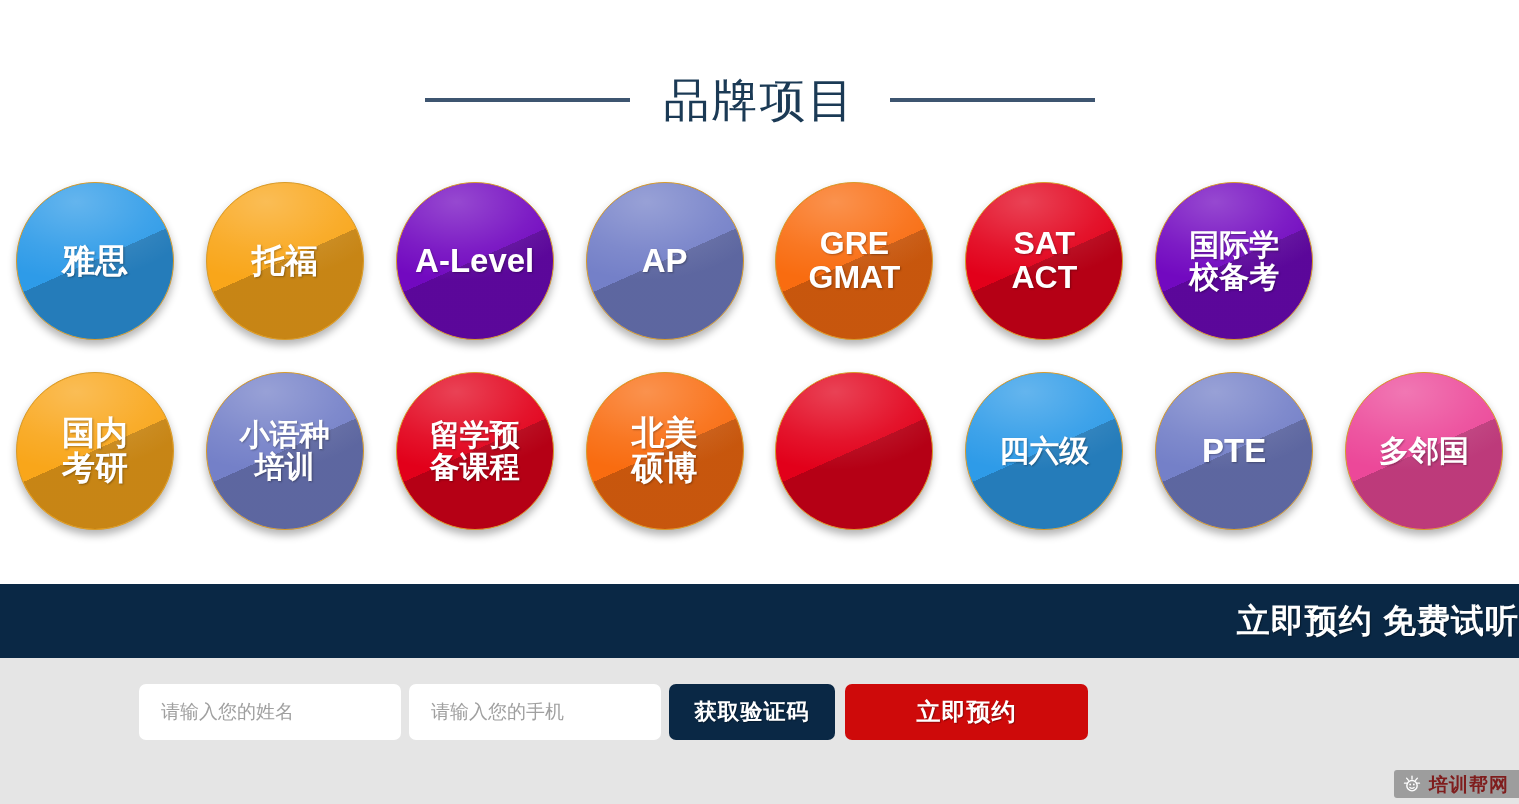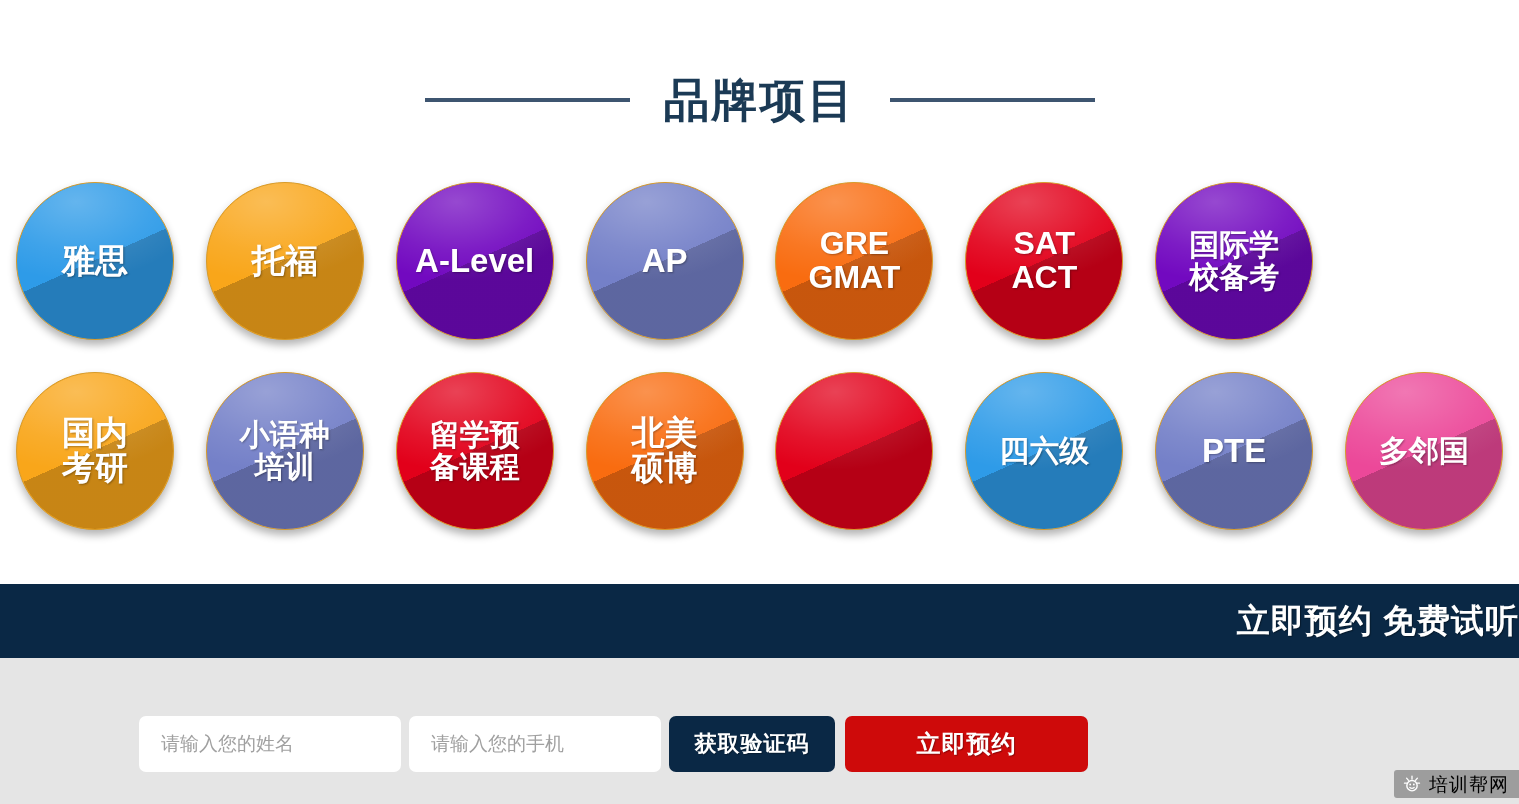--- a/index.html
+++ b/index.html
@@ -14,21 +14,21 @@
 
   
   .title-row {
     position:absolute; left:0; top:62px; width:1519px; height:76px;
     display:flex; align-items:center; justify-content:center; gap:0;
   }
   .title-line {
     width:205px; height:4px; background:#3E5570; flex:none;
   }
   .title-text {
-    font-size:46px; font-weight:bold; color:#1B3A55;
+    font-size:46px; font-weight:normal; color:#1B3A55;
     letter-spacing:2px; padding:0 34px; white-space:nowrap;
     line-height:1.1;
   }
 
   
   .grid {
     position:absolute; left:0; top:182px; width:1519px;
   }
   .row {
     display:flex; width:1519px; height:190px;
@@ -85,21 +85,21 @@
     color:#ffffff; font-size:33px; font-weight:bold; letter-spacing:1px;
     text-shadow:1px 1px 1px rgba(0,0,0,0.35);
   }
 
   
   .form-zone {
     position:absolute; left:0; top:658px; width:1519px; height:146px;
     background:#E5E5E5;
   }
   .form-row {
-    position:absolute; left:139px; top:58px;
+    position:absolute; left:139px; top:26px;
     display:flex; align-items:center; gap:0;
   }
   .field {
     height:56px; border:none; border-radius:7px; background:#ffffff;
     font-size:19px; color:#999999; padding:0 22px;
     font-family:"Liberation Sans","DejaVu Sans",sans-serif;
     outline:none;
   }
   .field::placeholder { color:#A0A0A0; }
   .f-name { width:262px; margin-right:8px; }
@@ -118,21 +118,21 @@
 
   
   .watermark {
     position:absolute; right:0px; bottom:6px;
     height:28px; background:#9D9D9D;
     display:flex; align-items:center; gap:7px;
     padding:0 10px 0 8px;
     border-radius:3px 0 0 3px;
   }
   .watermark .wm-text {
-    color:#000000; font-size:19px; font-weight:normal; letter-spacing:1px;
+    color:#7f1d1d; font-size:19px; font-weight:bold; letter-spacing:1px;
     line-height:1;
   }
   .watermark .wm-icon { width:20px; height:20px; display:block; }
 </style>
 </head>
 <body>
 
 <div class="page">
 
   <div class="title-row">

